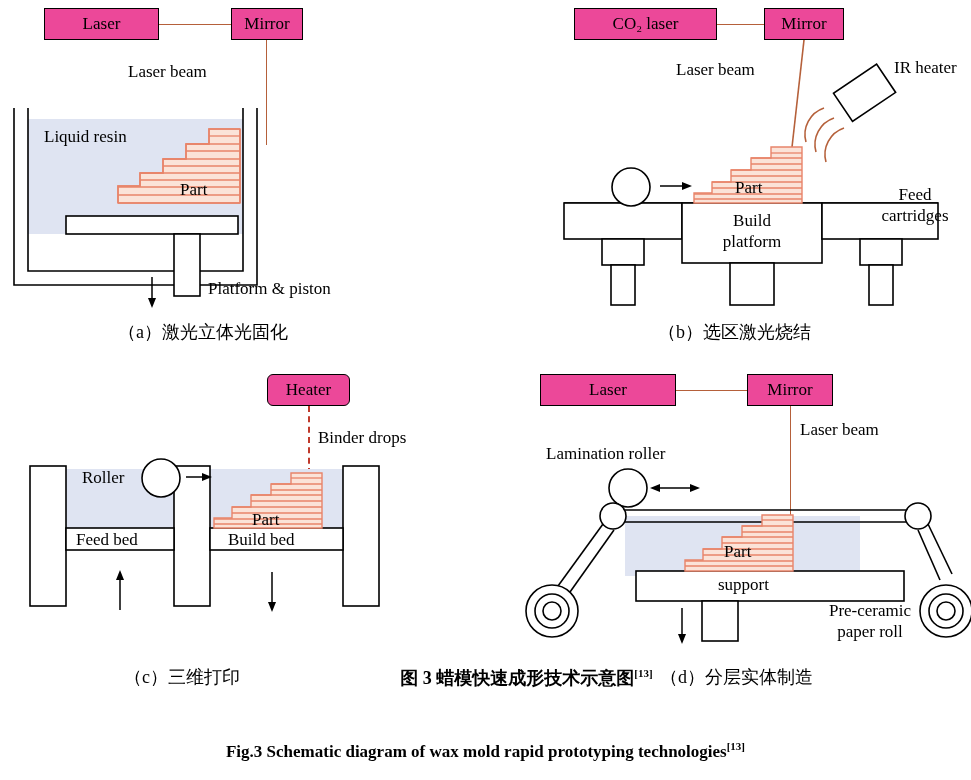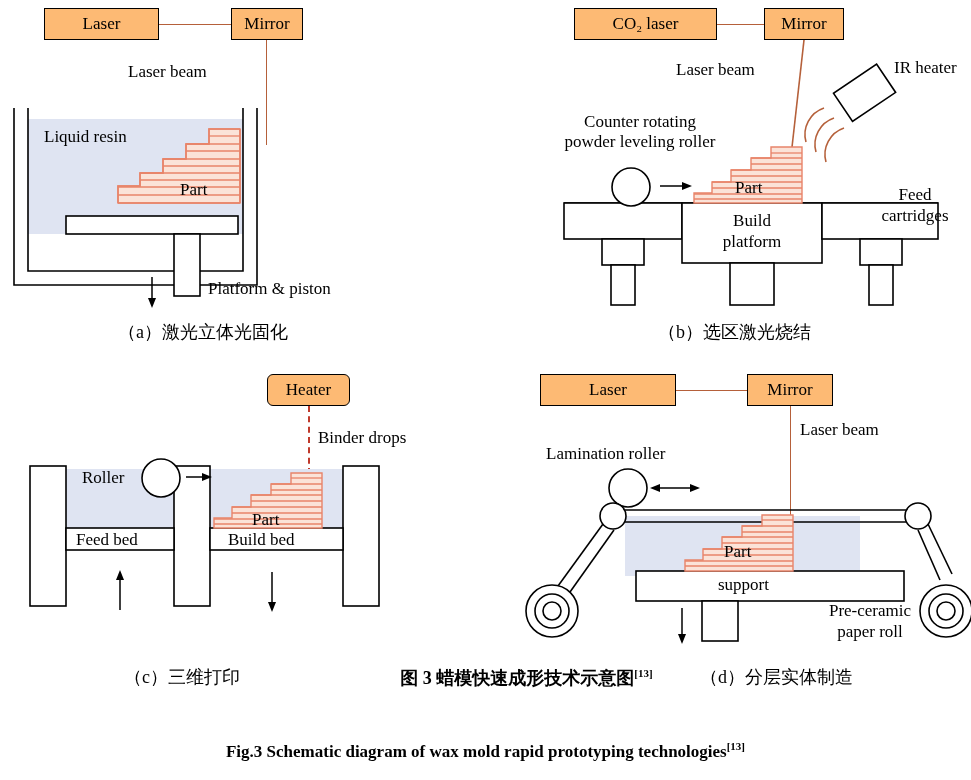--- a/index.html
+++ b/index.html
@@ -15,21 +15,21 @@
     position: relative;
     width: 971px;
     height: 780px;
     overflow: hidden;
     background: #ffffff;
   }
   .panel { position: absolute; }
   .box {
     position: absolute;
     border: 1.6px solid #000;
-    background: #fdba74;
+    background: #ec4899;
     box-sizing: border-box;
     display: flex;
     align-items: center;
     justify-content: center;
     font-size: 17px;
     line-height: 1.1;
     text-align: center;
     white-space: nowrap;
   }
   .label {
@@ -198,24 +198,20 @@
           <line x1="222" y1="182" x2="312" y2="182"></line>
           <line x1="222" y1="188" x2="312" y2="188"></line>
           <line x1="204" y1="194" x2="312" y2="194"></line>
           <line x1="204" y1="199" x2="312" y2="199"></line>
         </g>
       </g>
     </svg>
 
     <div class="label" style="left:186px;top:60px;">Laser beam</div>
     <div class="label" style="left:404px;top:58px;">IR heater</div>
-    <div class="label wrap" style="left:50px;top:112px;width:200px;">
-      <span style="white-space:pre-line;">Counter rotating
-powder leveling roller</span>
-    </div>
     <div class="part-label" style="left:245px;top:178px;">Part</div>
     <div class="label wrap" style="left:212px;top:210px;width:100px;line-height:1.25;white-space:pre-line;">Build
 platform</div>
     <div class="label wrap" style="left:370px;top:142px;width:110px;line-height:1.25;white-space:pre-line;margin-top:42px;">Feed
 cartridges</div>
 
     <div class="caption" style="left:168px;top:320px;">（b）选区激光烧结</div>
   </div>
 
   <div class="panel" style="left:0;top:360px;width:470px;height:340px;">
@@ -337,21 +333,21 @@
       <polygon points="192,284 188,274 196,274" fill="#000"></polygon>
     </svg>
 
     <div class="label" style="left:310px;top:60px;">Laser beam</div>
     <div class="label" style="left:56px;top:84px;">Lamination roller</div>
     <div class="part-label" style="left:234px;top:182px;">Part</div>
     <div class="label" style="left:228px;top:215px;">support</div>
     <div class="label wrap" style="left:310px;top:240px;width:140px;line-height:1.25;white-space:pre-line;">Pre-ceramic
 paper roll</div>
 
-    <div class="caption" style="left:170px;top:305px;margin-left:40px;">（d）分层实体制造</div>
+    <div class="caption" style="left:170px;top:305px;">（d）分层实体制造</div>
   </div>
 
   <div class="fig-title" style="top:666px;padding-left:41px;">
     <span>图 3    蜡模快速成形技术示意图</span><span class="sup">[13]</span>
   </div>
   <div class="fig-title2" style="top:740px;">
     <span>Fig.3    Schematic diagram of wax mold rapid prototyping technologies</span><span class="sup">[13]</span>
   </div>
 
 </div>

